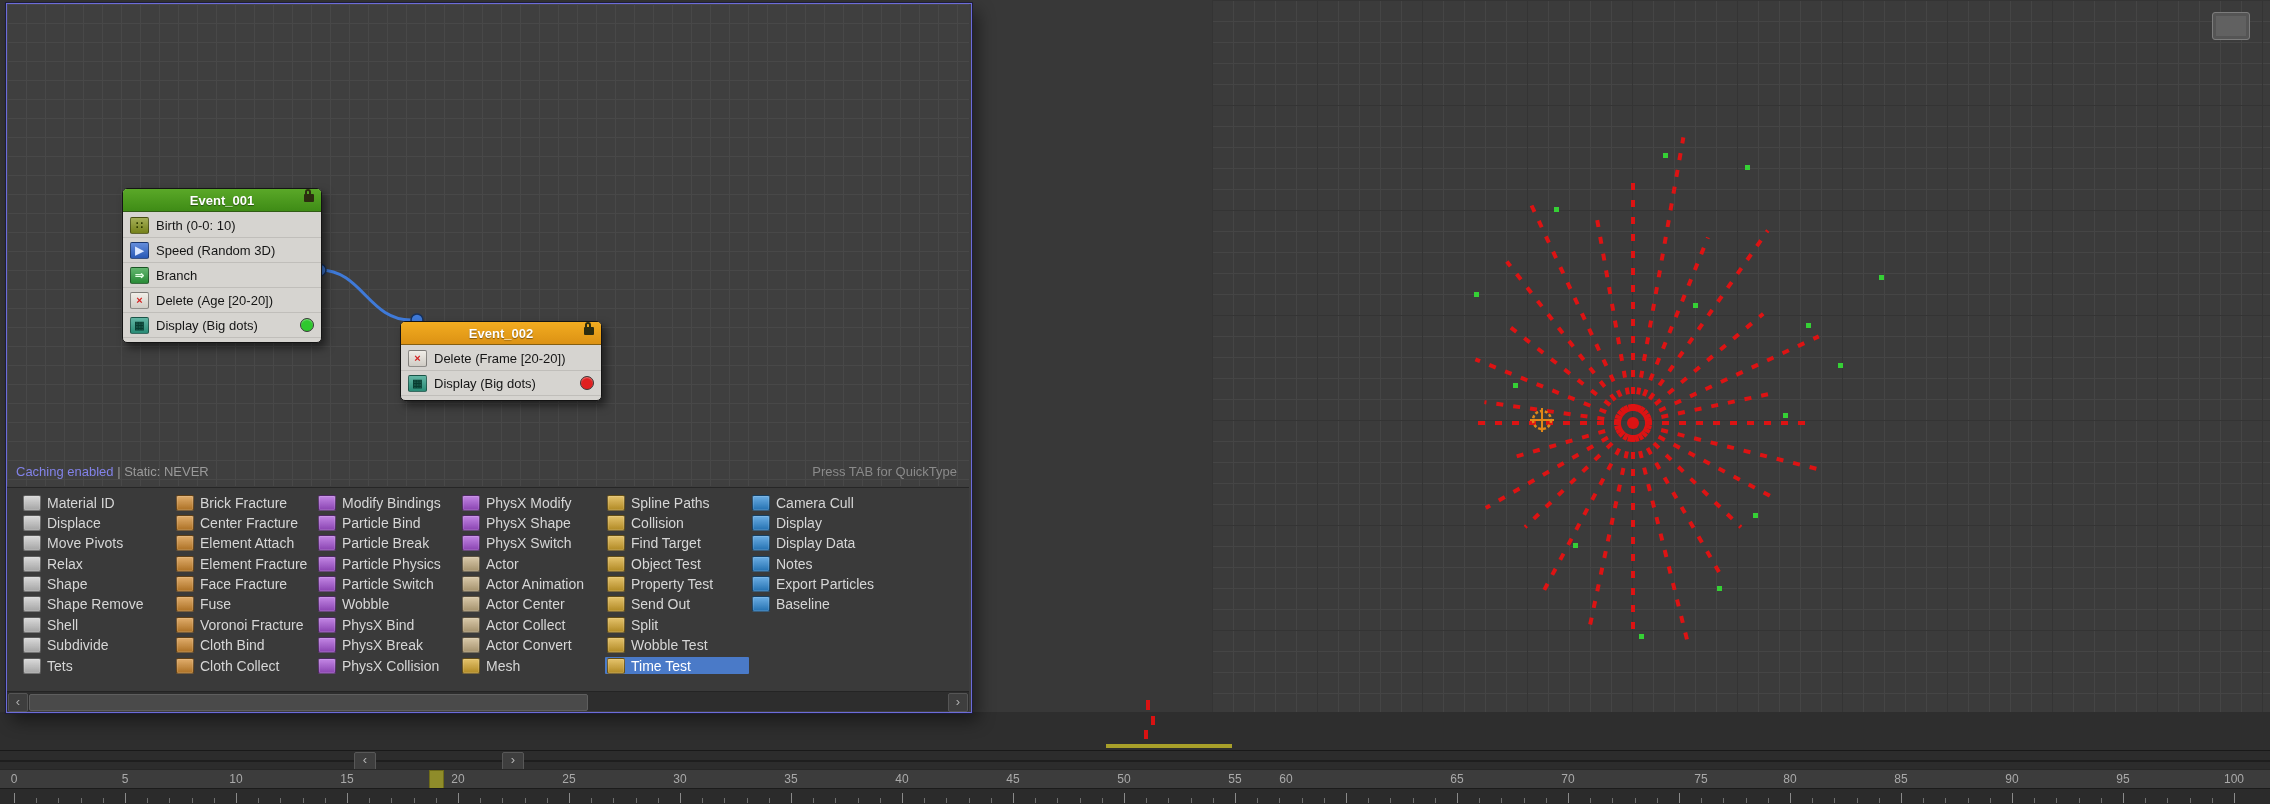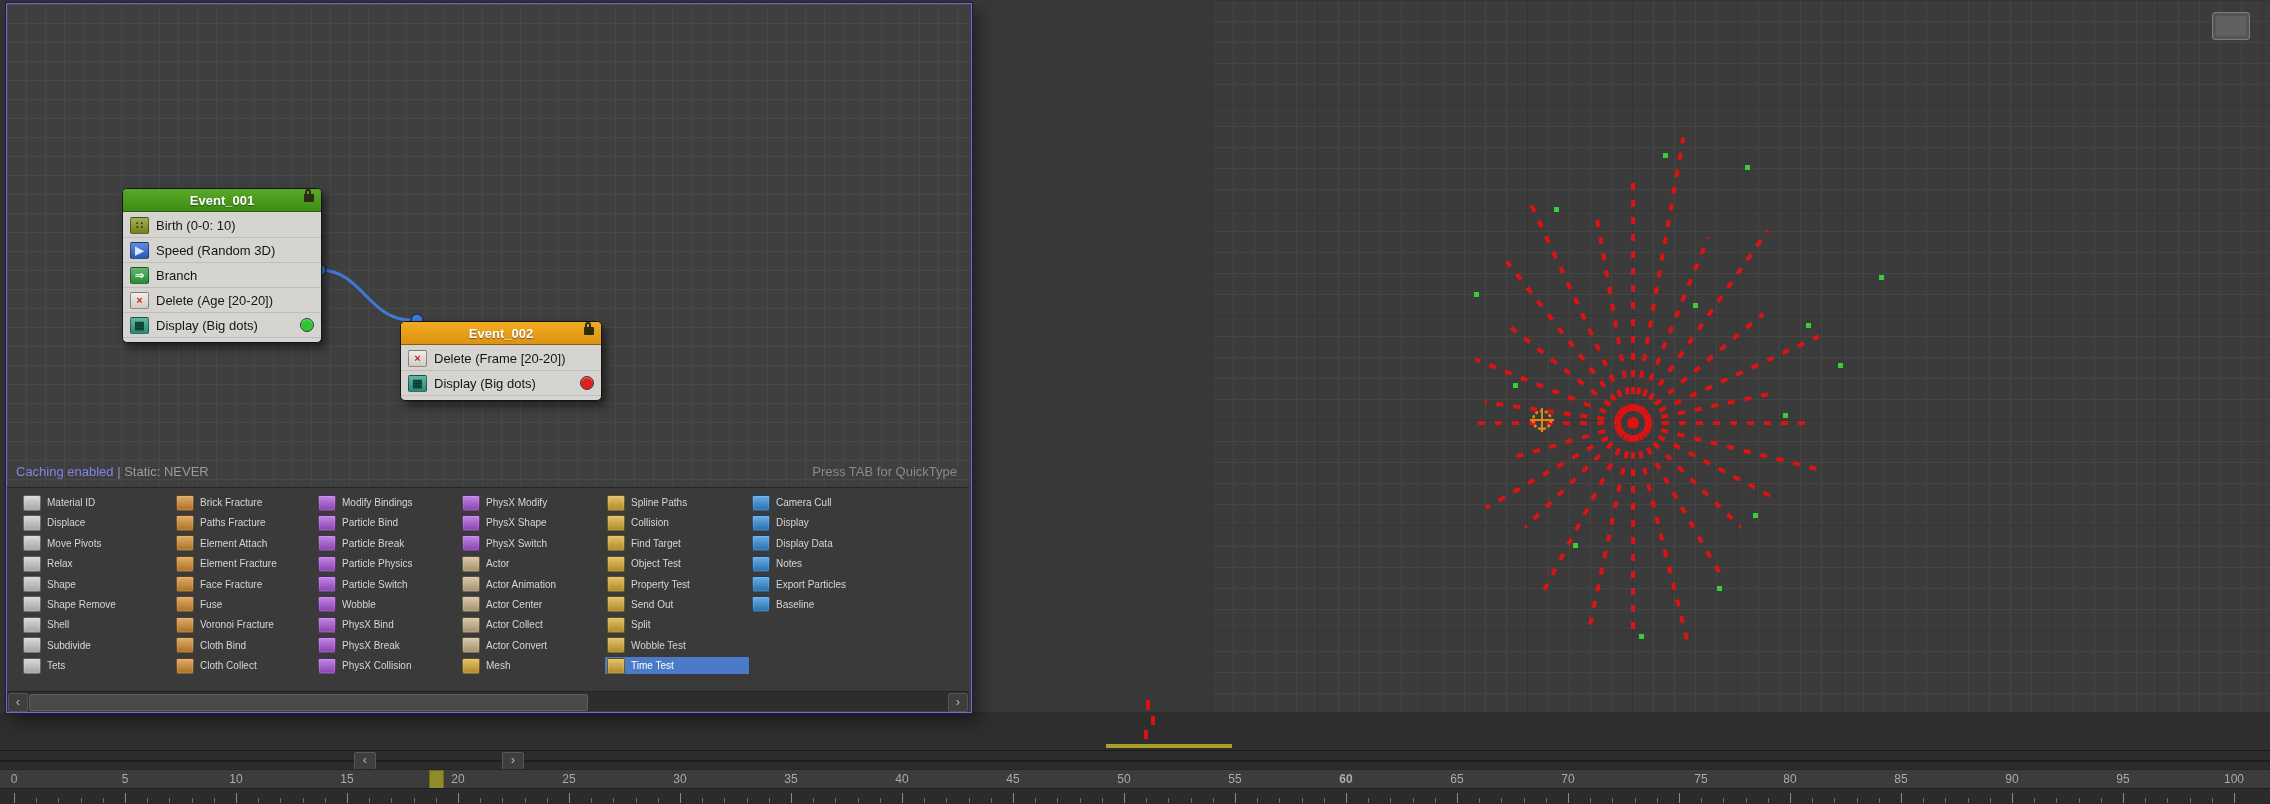--- a/index.html
+++ b/index.html
@@ -55,21 +55,21 @@
 
   #pv-depot{position:absolute;left:0;top:483px;width:962px;height:203px;background:#3a3a3a;
     border-top:1px solid #262626;}
   .depot-col{position:absolute;top:6px;width:144px;}
   .depot-item{height:17px;margin-bottom:3.4px;display:flex;align-items:center;gap:6px;padding:0 2px;border-radius:1px;}
   .depot-item.selected{background:#4a7ac8;}
   .depot-item.selected .depot-label{color:#fff;}
   .depot-icon{width:16px;height:14px;border:1px solid rgba(0,0,0,.45);border-radius:2px;flex:0 0 auto;
     background-image:linear-gradient(rgba(255,255,255,.3),rgba(0,0,0,.18));
     box-shadow:inset 0 0 0 1px rgba(255,255,255,.12);}
-  .depot-label{font-size:10px;color:#d6d6d6;white-space:nowrap;}
+  .depot-label{font-size:14px;color:#d6d6d6;white-space:nowrap;}
 
   #pv-scroll{position:absolute;left:0;top:687px;width:962px;height:19px;background:#2d2d2d;
     border-top:1px solid #242424;}
   .scroll-btn{position:absolute;top:1px;width:18px;height:17px;background:#3e3e3e;border:1px solid #555;
     border-radius:2px;color:#b0b0b0;font-size:13px;line-height:15px;text-align:center;}
   #scroll-thumb{position:absolute;left:22px;top:2px;width:557px;height:15px;background:#4a4a4a;
     border:1px solid #5e5e5e;border-radius:2px;}
 
   
   #slider-row{left:0;top:750px;width:2270px;height:19px;background:#2c2c2c;border-top:1px solid #191919;}
@@ -253,21 +253,21 @@
             <span class="depot-label">Tets</span>
           </div>
         </div>
         <div class="depot-col" style="left: 167px;">
           <div class="depot-item">
             <span class="depot-icon" style="background-color: rgb(210, 137, 44);"></span>
             <span class="depot-label">Brick Fracture</span>
           </div>
           <div class="depot-item">
             <span class="depot-icon" style="background-color: rgb(210, 137, 44);"></span>
-            <span class="depot-label">Paths Fracture</span>
+            <span class="depot-label">Center Fracture</span>
           </div>
           <div class="depot-item">
             <span class="depot-icon" style="background-color: rgb(210, 137, 44);"></span>
             <span class="depot-label">Element Attach</span>
           </div>
           <div class="depot-item">
             <span class="depot-icon" style="background-color: rgb(210, 137, 44);"></span>
             <span class="depot-label">Element Fracture</span>
           </div>
           <div class="depot-item">
@@ -456,21 +456,21 @@
       <span class="tb-label" style="left: 236px;">10</span>
       <span class="tb-label" style="left: 347px;">15</span>
       <span class="tb-label" style="left: 458px;">20</span>
       <span class="tb-label" style="left: 569px;">25</span>
       <span class="tb-label" style="left: 680px;">30</span>
       <span class="tb-label" style="left: 791px;">35</span>
       <span class="tb-label" style="left: 902px;">40</span>
       <span class="tb-label" style="left: 1013px;">45</span>
       <span class="tb-label" style="left: 1124px;">50</span>
       <span class="tb-label" style="left: 1235px;">55</span>
-      <span class="tb-label" style="left: 1346px; font-weight: bold;">60</span>
+      <span class="tb-label" style="left: 1286px;">60</span>
       <span class="tb-label" style="left: 1457px;">65</span>
       <span class="tb-label" style="left: 1568px;">70</span>
       <span class="tb-label" style="left: 1701px;">75</span>
       <span class="tb-label" style="left: 1790px;">80</span>
       <span class="tb-label" style="left: 1901px;">85</span>
       <span class="tb-label" style="left: 2012px;">90</span>
       <span class="tb-label" style="left: 2123px;">95</span>
       <span class="tb-label" style="left: 2234px;">100</span>
     </div>
 

